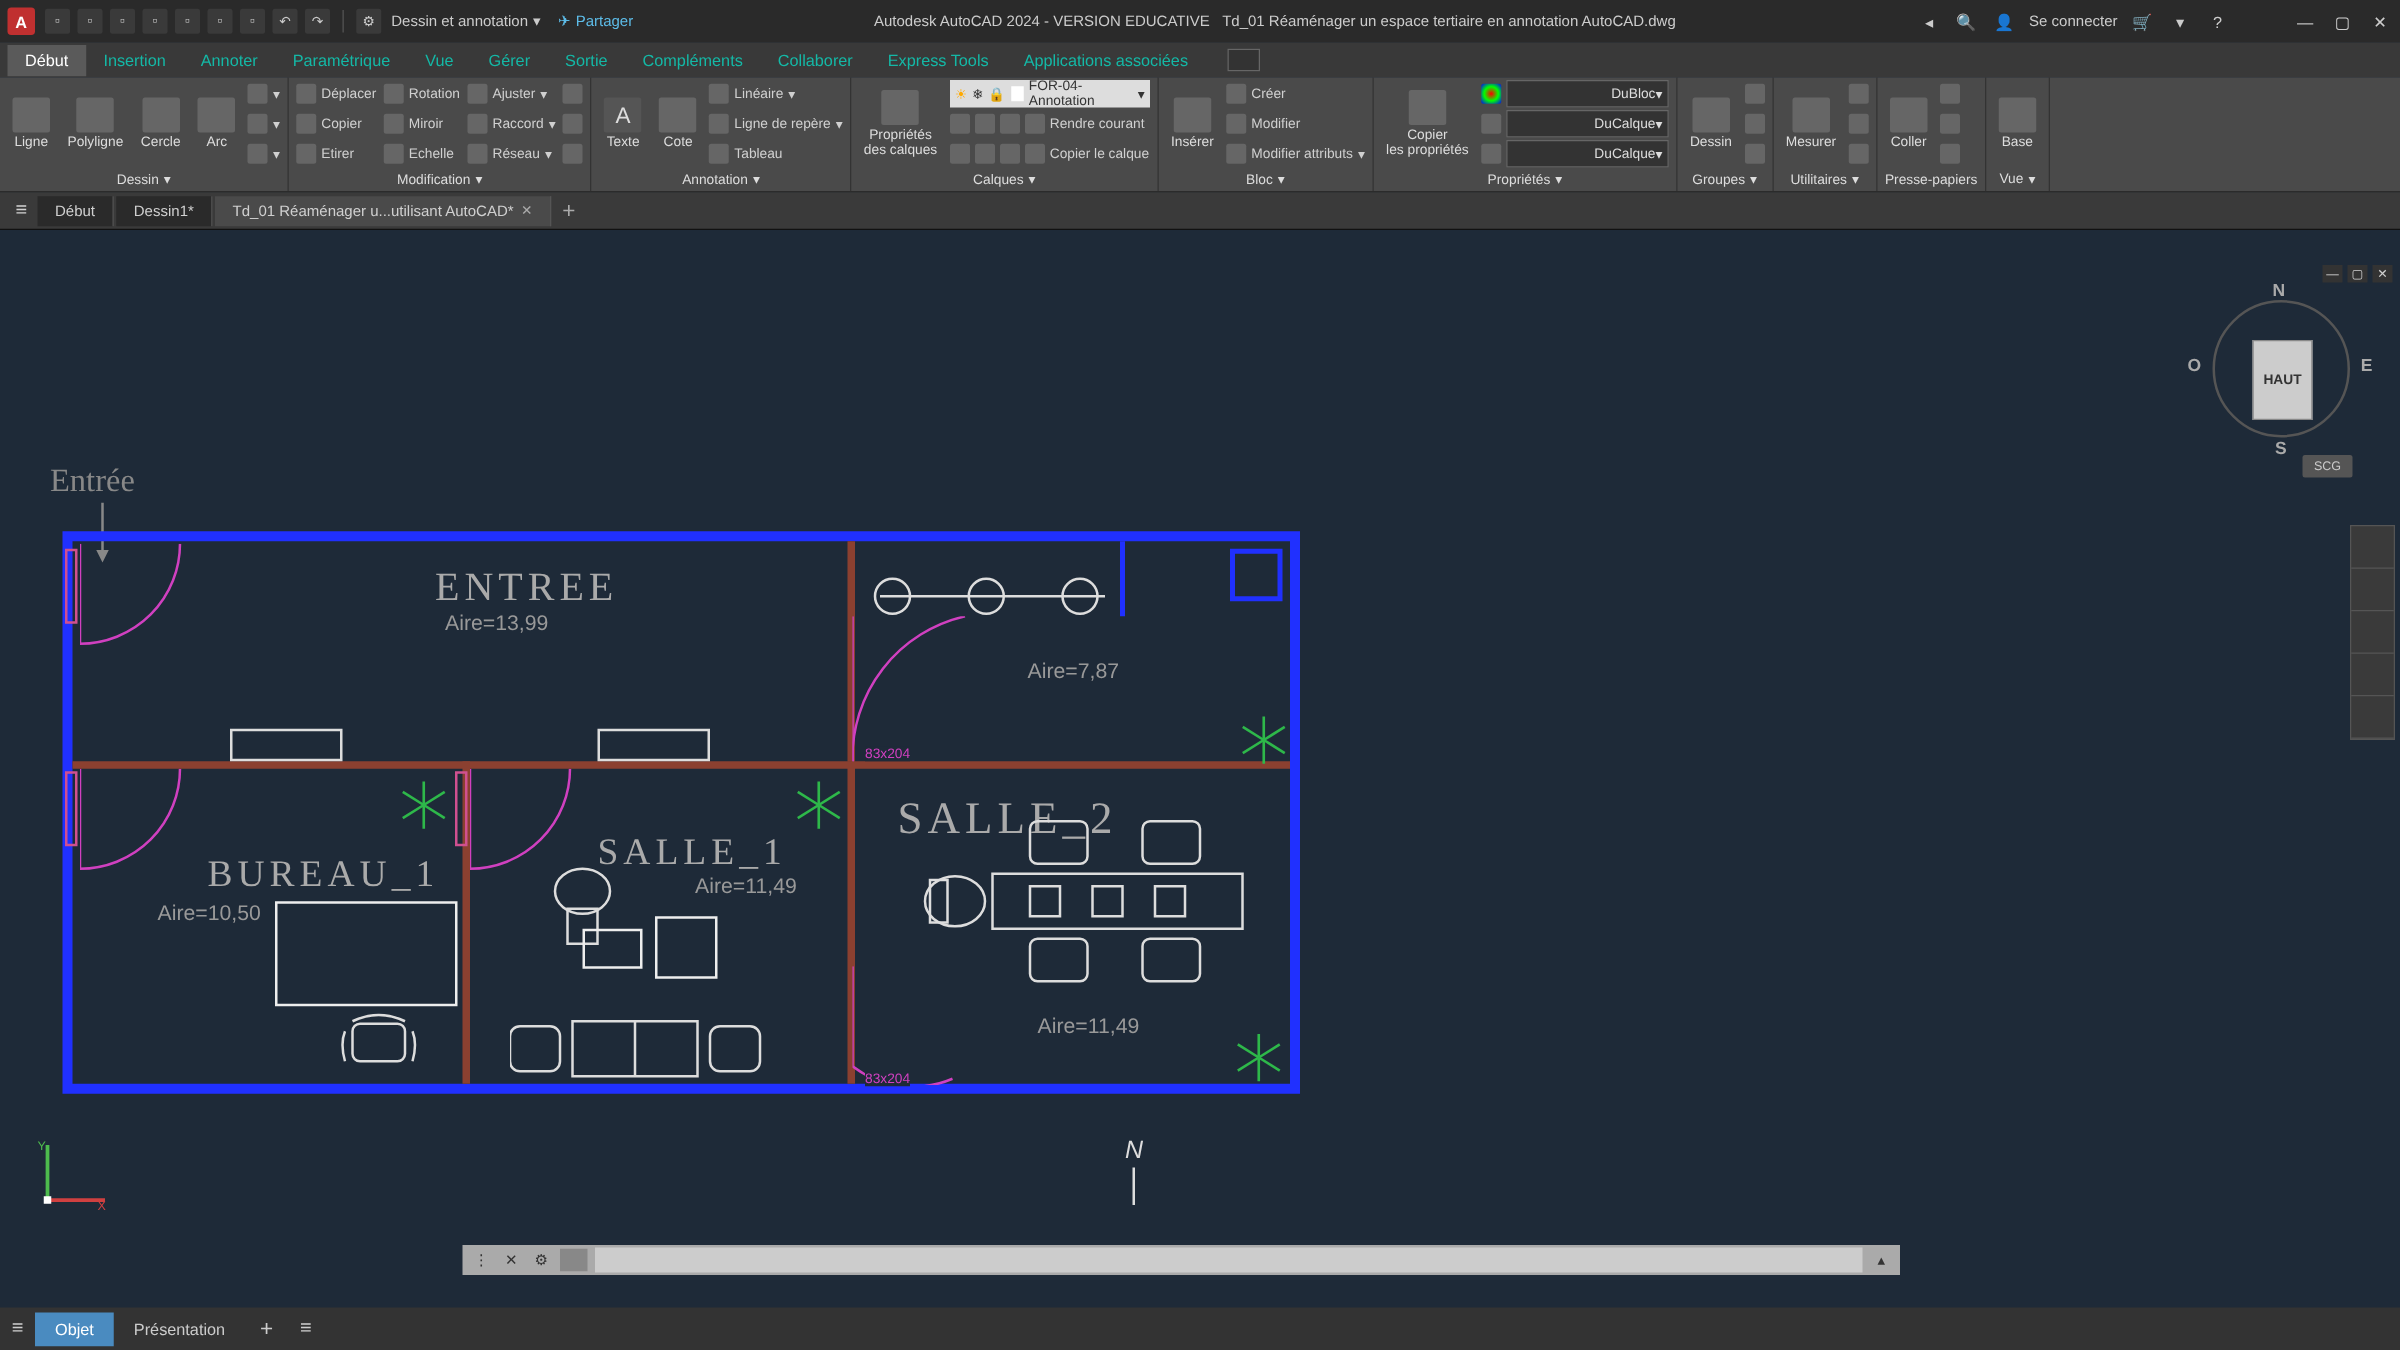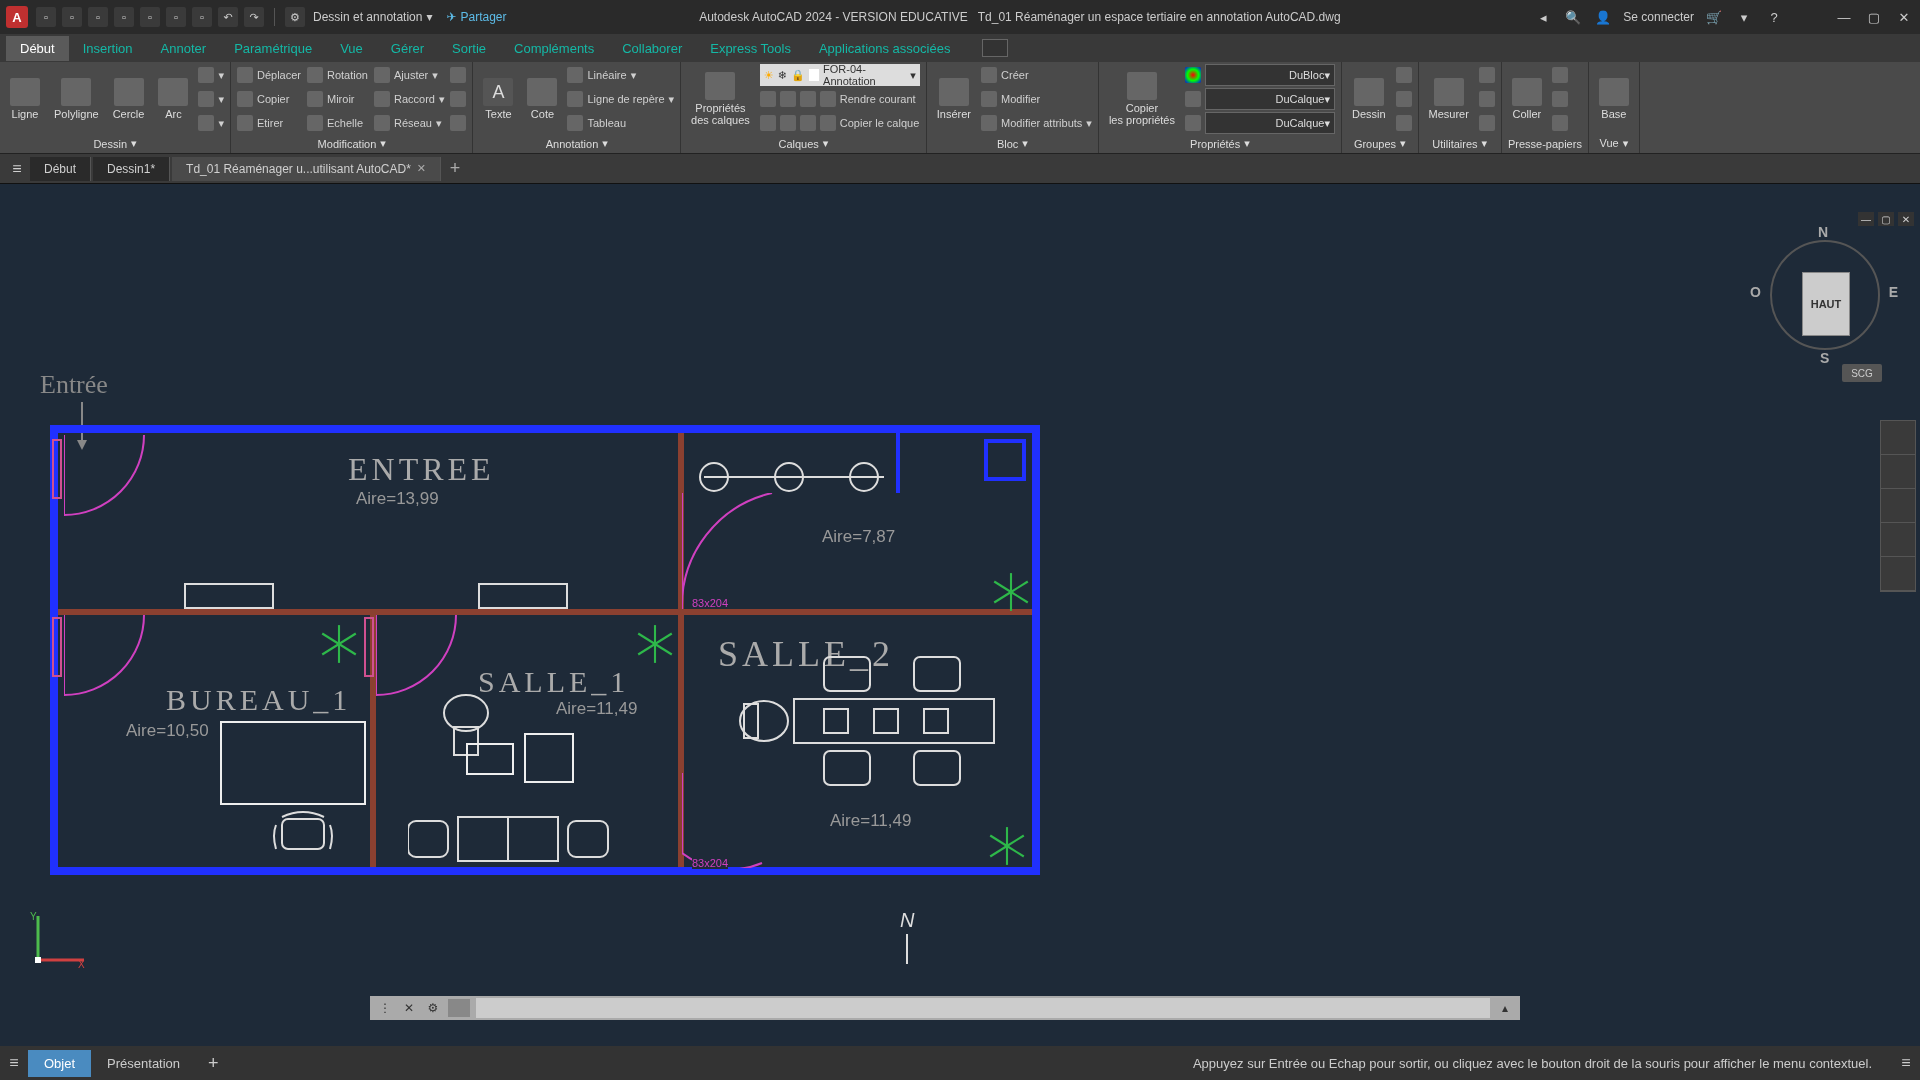--- a/index.html
+++ b/index.html
@@ -596,15 +596,14 @@
     <input class="cmd-input" value="" style="">
     <div class="cbtn">▴</div>
   </div>
 </div>
 
 <div class="status-bar">
   <div class="menu-ico">≡</div>
   <div class="stab active">Objet</div>
   <div class="stab">Présentation</div>
   <div class="plus">+</div>
-  <div class="msg">Appuyez sur Entrée ou Echap pour sortir, ou cliquez avec le bouton droit de la souris pour afficher le menu contextuel.</div>
   <div class="menu-ico">≡</div>
 </div>
 
 </body></html>

